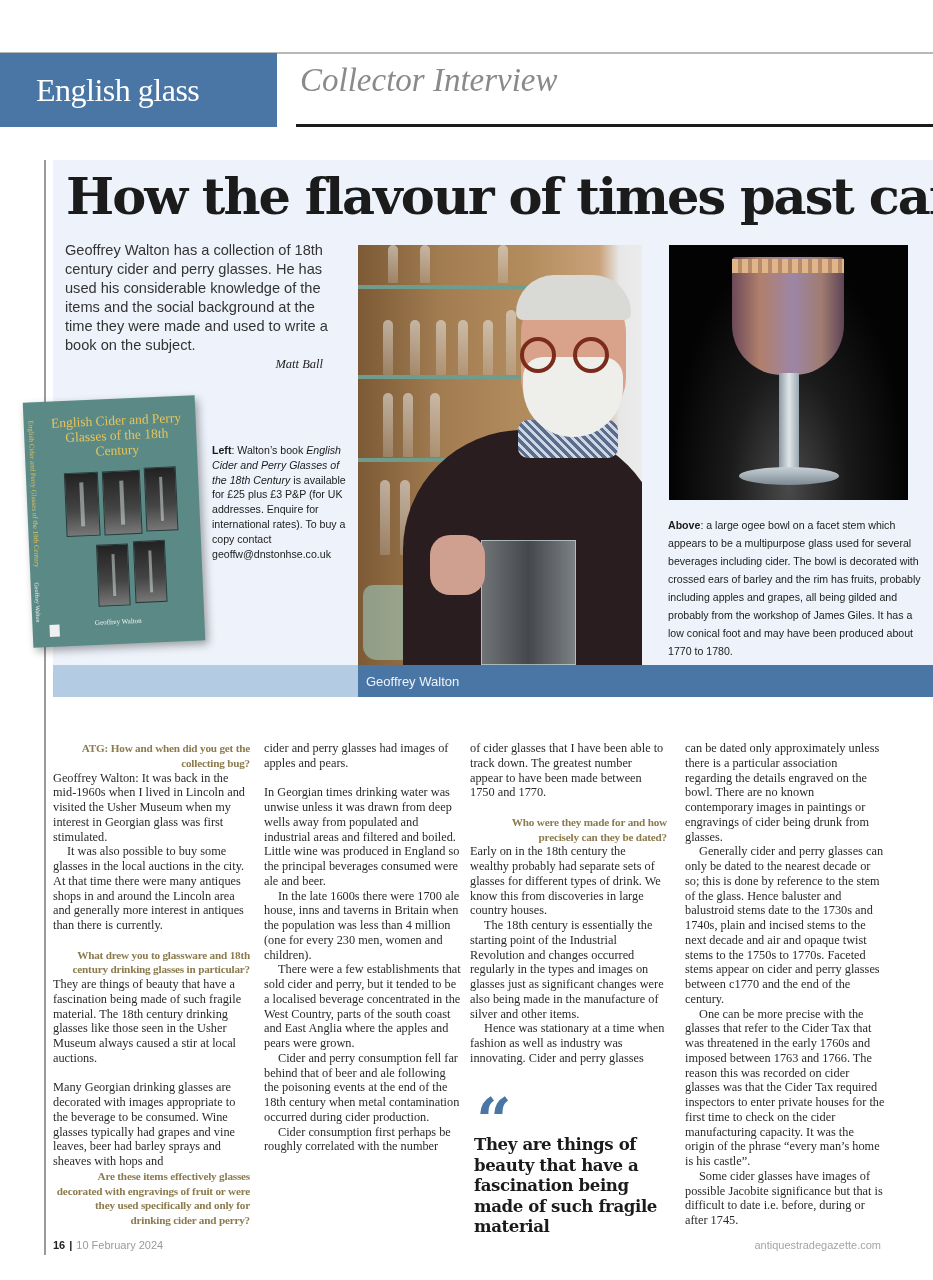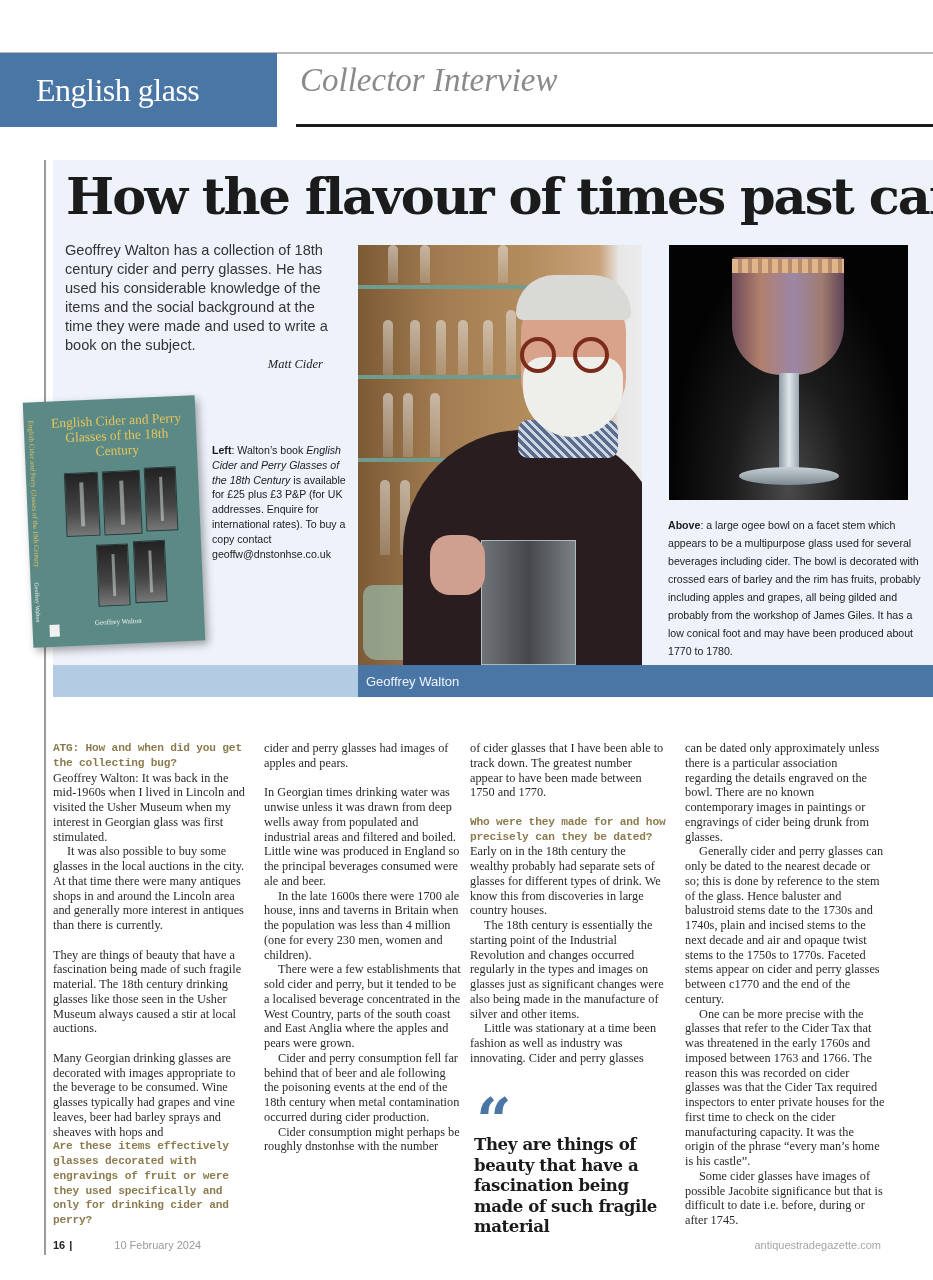--- a/index.html
+++ b/index.html
@@ -52,49 +52,49 @@
   .goblet-foot { position: absolute; left: 70px; top: 222px; width: 100px; height: 18px; background: linear-gradient(180deg,#c6d0d6,#7d8a92); border-radius: 50%; }
 
   .goblet-caption { position: absolute; left: 668px; top: 516px; width: 260px; font-family: "Liberation Sans", sans-serif; font-size: 10.6px; line-height: 18px; color: #1a1a1a; }
 
   .caption-bar-light { position: absolute; left: 53px; top: 665px; width: 305px; height: 32px; background: #b4cbe4; }
   .caption-bar { position: absolute; left: 358px; top: 665px; width: 575px; height: 32px; background: #4a76a6; display: flex; align-items: center; padding-left: 8px; }
   .caption-bar span { color: #eef3fa; font-family: "Liberation Sans", sans-serif; font-size: 13px; }
 
   .col { position: absolute; top: 741px; width: 197px; font-family: "Liberation Serif", serif; font-size: 12.3px; line-height: 14.75px; color: #2a2a2a; }
   .col1 { left: 53px; } .col2 { left: 264px; } .col3 { left: 470px; } .col4 { left: 685px; width: 200px; }
-  .q { font-family: Liberation Mono, monospace; font-weight: bold; font-size: 11.2px; line-height: 14.75px; color: #8b7b4e; letter-spacing: -0.2px; }
+  .q { font-family: Liberation Serif, serif; font-weight: bold; font-size: 11.2px; line-height: 14.75px; color: #8b7b4e; letter-spacing: -0.2px; text-align: right; }
   .p { display: block; }
   .indent { text-indent: 14px; }
   .gap { height: 14.75px; }
 
   .quote-mark { position: absolute; left: 476px; top: 1090px; font-family: "DejaVu Serif", serif; font-weight: bold; font-size: 62px; line-height: 62px; color: #4a76a6; }
   .pull-quote { position: absolute; left: 474px; top: 1134px; width: 195px; font-family: "DejaVu Serif", serif; font-weight: bold; font-size: 16.6px; line-height: 20.5px; color: #1b1b1b; letter-spacing: -0.4px; }
 
   .folio { position: absolute; left: 53px; top: 1239px; font-family: "Liberation Sans", sans-serif; font-size: 11px; color: #222; }
   .folio .sep { margin: 0 4px; font-weight: bold; }
-  .folio .date { color: #9a9a9a; margin-left: 38px; }
+  .folio .date { color: #9a9a9a; }
   .site { position: absolute; right: 52px; top: 1239px; font-family: "Liberation Sans", sans-serif; font-size: 11px; color: #a5a5a5; }
 </style>
 </head>
 <body>
 
 <div class="top-rule"></div>
 <div class="section-tab">
   <span>English glass</span>
 </div>
 <div class="subsection">Collector Interview</div>
 <div class="sub-rule"></div>
 
 <div class="left-rule"></div>
 
 <div class="feature-panel"></div>
 <h1 class="headline">How the flavour of times past can</h1>
 <p class="standfirst">Geoffrey Walton has a collection of 18th century cider and perry glasses. He has used his considerable knowledge of the items and the social background at the time they were made and used to write a book on the subject.</p>
-<div class="byline">Matt Cider</div>
+<div class="byline">Matt Ball</div>
 
 <div class="book">
   <div class="book-spine">English Cider and Perry Glasses of the 18th Century</div>
   <div class="book-spine-author">Geoffrey Walton</div>
   <div class="book-title">English Cider and Perry Glasses of the 18th Century</div>
   <div class="book-glass" style="left:38px;top:72px;width:34px;height:64px;"></div>
   <div class="book-glass" style="left:76px;top:72px;width:38px;height:64px;"></div>
   <div class="book-glass" style="left:118px;top:70px;width:32px;height:64px;"></div>
   <div class="book-glass" style="left:67px;top:145px;width:32px;height:62px;"></div>
   <div class="book-glass" style="left:104px;top:143px;width:32px;height:62px;"></div>
@@ -146,43 +146,44 @@
 <div class="caption-bar-light"></div>
 <div class="caption-bar">
   <span>Geoffrey Walton</span>
 </div>
 
 <div class="col col1">
   <span class="p q">ATG: How and when did you get the collecting bug?</span>
   <span class="p">Geoffrey Walton: It was back in the mid-1960s when I lived in Lincoln and visited the Usher Museum when my interest in Georgian glass was first stimulated.</span>
   <span class="p indent">It was also possible to buy some glasses in the local auctions in the city. At that time there were many antiques shops in and around the Lincoln area and generally more interest in antiques than there is currently.</span>
   <div class="gap"></div>
+  <span class="p q">What drew you to glassware and 18th century drinking glasses in particular?</span>
   <span class="p">They are things of beauty that have a fascination being made of such fragile material. The 18th century drinking glasses like those seen in the Usher Museum always caused a stir at local auctions.</span>
   <div class="gap"></div>
   <span class="p">Many Georgian drinking glasses are decorated with images appropriate to the beverage to be consumed. Wine glasses typically had grapes and vine leaves, beer had barley sprays and sheaves with hops and</span>
   <span class="p q">Are these items effectively glasses decorated with engravings of fruit or were they used specifically and only for drinking cider and perry?</span>
 </div>
 
 <div class="col col2">
   <span class="p">cider and perry glasses had images of apples and pears.</span>
   <div class="gap"></div>
   <span class="p">In Georgian times drinking water was unwise unless it was drawn from deep wells away from populated and industrial areas and filtered and boiled. Little wine was produced in England so the principal beverages consumed were ale and beer.</span>
   <span class="p indent">In the late 1600s there were 1700 ale house, inns and taverns in Britain when the population was less than 4 million (one for every 230 men, women and children).</span>
   <span class="p indent">There were a few establishments that sold cider and perry, but it tended to be a localised beverage concentrated in the West Country, parts of the south coast and East Anglia where the apples and pears were grown.</span>
   <span class="p indent">Cider and perry consumption fell far behind that of beer and ale following the poisoning events at the end of the 18th century when metal contamination occurred during cider production.</span>
-  <span class="p indent">Cider consumption might perhaps be roughly dnstonhse with the number</span>
+  <span class="p indent">Cider consumption first perhaps be roughly correlated with the number</span>
 </div>
 
 <div class="col col3">
   <span class="p">of cider glasses that I have been able to track down. The greatest number appear to have been made between 1750 and 1770.</span>
   <div class="gap"></div>
   <span class="p q">Who were they made for and how precisely can they be dated?</span>
   <span class="p">Early on in the 18th century the wealthy probably had separate sets of glasses for different types of drink. We know this from discoveries in large country houses.</span>
   <span class="p indent">The 18th century is essentially the starting point of the Industrial Revolution and changes occurred regularly in the types and images on glasses just as significant changes were also being made in the manufacture of silver and other items.</span>
-  <span class="p indent">Little was stationary at a time been fashion as well as industry was innovating. Cider and perry glasses</span>
+  <span class="p indent">Hence was stationary at a time when fashion as well as industry was innovating. Cider and perry glasses</span>
 </div>
 
 <div class="quote-mark">“</div>
 <div class="pull-quote">They are things of beauty that have a fascination being made of such fragile material</div>
 
 <div class="col col4">
   <span class="p">can be dated only approximately unless there is a particular association regarding the details engraved on the bowl. There are no known contemporary images in paintings or engravings of cider being drunk from glasses.</span>
   <span class="p indent">Generally cider and perry glasses can only be dated to the nearest decade or so; this is done by reference to the stem of the glass. Hence baluster and balustroid stems date to the 1730s and 1740s, plain and incised stems to the next decade and air and opaque twist stems to the 1750s to 1770s. Faceted stems appear on cider and perry glasses between c1770 and the end of the century.</span>
   <span class="p indent">One can be more precise with the glasses that refer to the Cider Tax that was threatened in the early 1760s and imposed between 1763 and 1766. The reason this was recorded on cider glasses was that the Cider Tax required inspectors to enter private houses for the first time to check on the cider manufacturing capacity. It was the origin of the phrase “every man’s home is his castle”.</span>
   <span class="p indent">Some cider glasses have images of possible Jacobite significance but that is difficult to date i.e. before, during or after 1745.</span>

